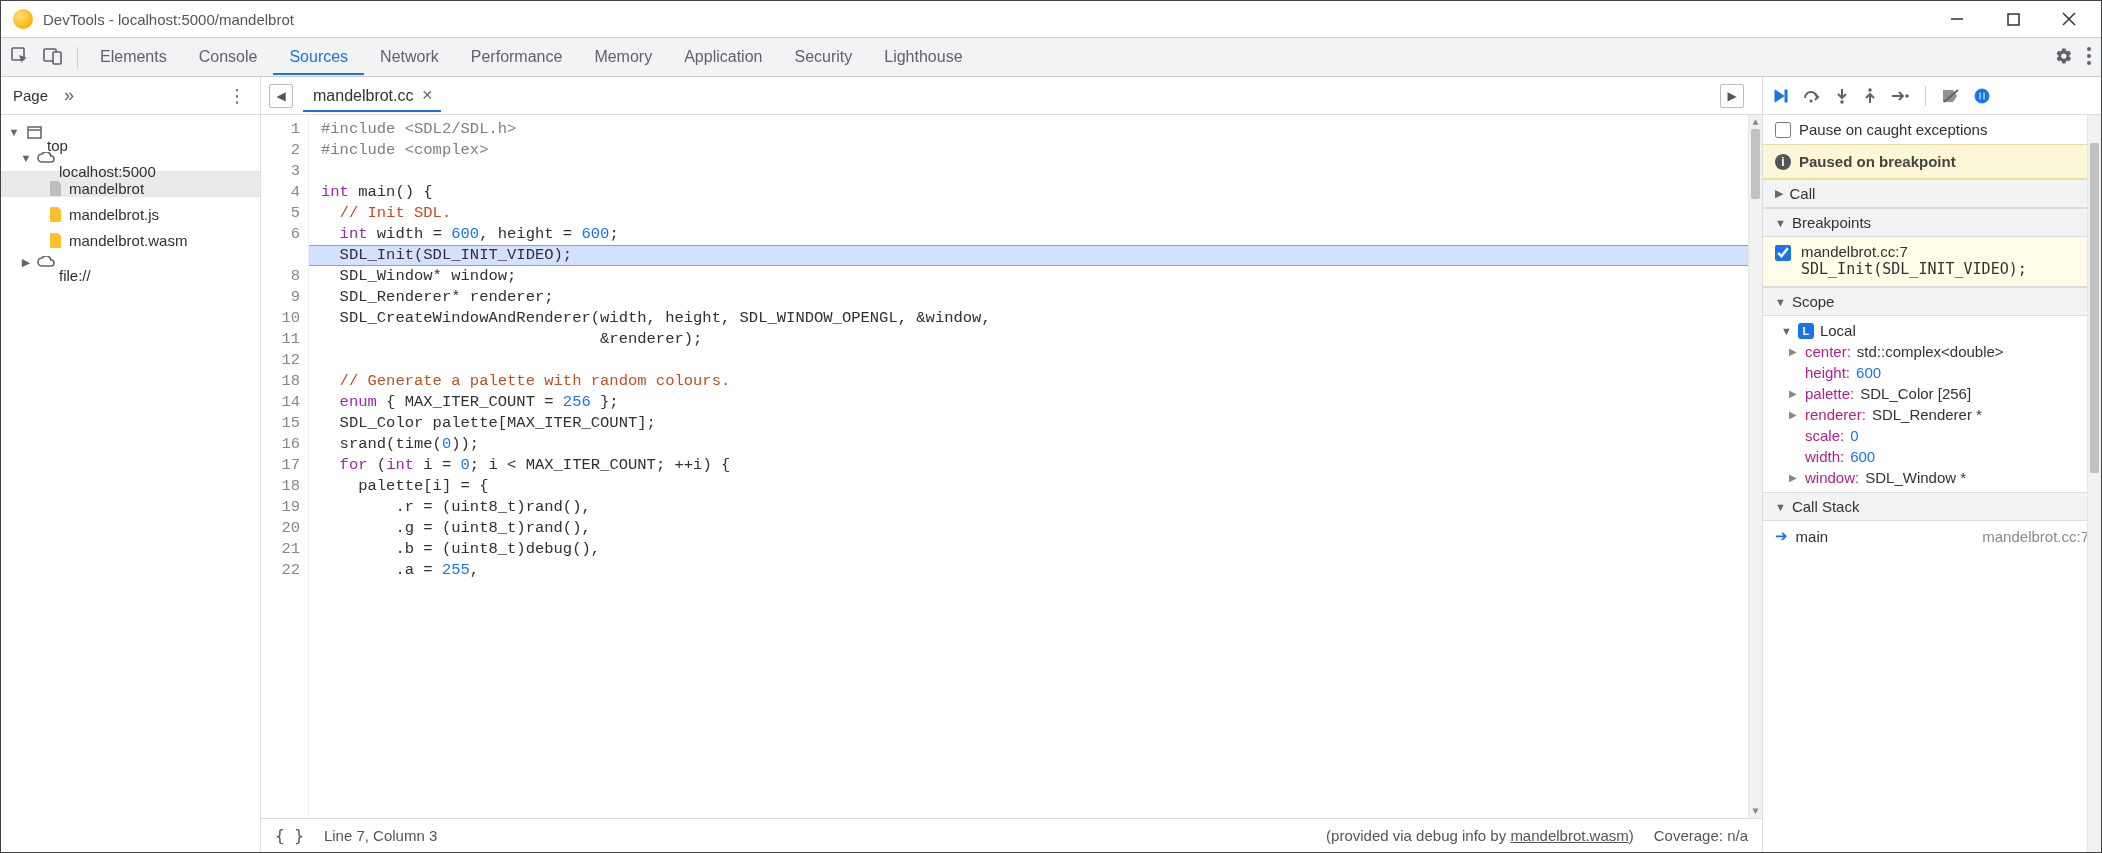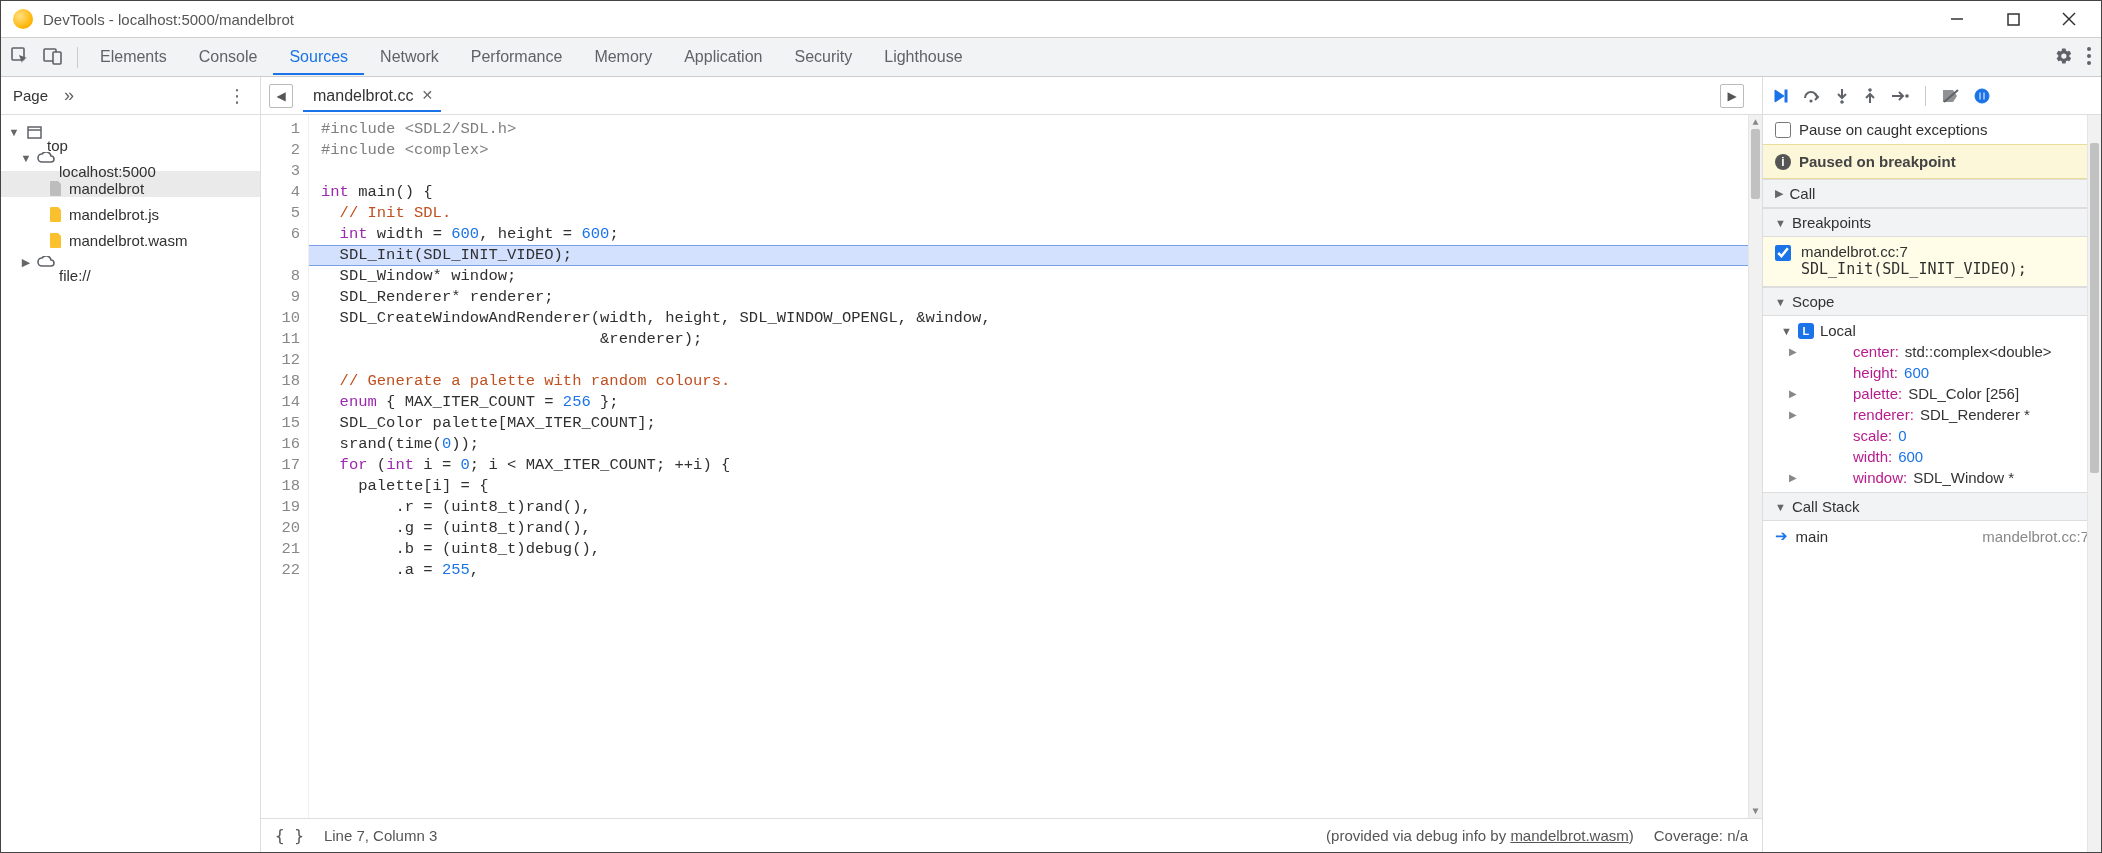--- a/index.html
+++ b/index.html
@@ -85,21 +85,21 @@
   .dbg-msg { background:#fdf7d9; border-top:1px solid #e8dd9a; border-bottom:1px solid #e8dd9a; font-weight:600; color:#444; display:flex; align-items:center; gap:8px; padding:8px 12px;}
   .info-icon { width:16px; height:16px; border-radius:50%; background:#555; color:#fff; display:inline-flex; align-items:center; justify-content:center; font-size:12px; font-weight:bold;}
   .section-head { background:#f1f3f4; border-top:1px solid #ddd; border-bottom:1px solid #ddd; padding:5px 12px; display:flex; align-items:center; gap:6px; color:#333;}
   .section-head .tw { font-size:11px; color:#666;}
   .bp-entry { background:#fffde7; padding:6px 12px 8px 12px; border-bottom:1px solid #ddd; border-right:3px solid #c0a000; display:flex; gap:10px;}
   .bp-entry input { width:16px; height:16px; accent-color:#1a73e8; margin-top:2px;}
   .bp-entry .mono { font-family: Consolas, monospace; }
   .scope-body { padding:2px 0 4px 10px;}
   .scope-row { display:flex; align-items:center; gap:6px; padding:2px 0 2px 16px;}
   .scope-row .tw { font-size:10px; color:#888; width:10px;}
-  .scope-row .name { color:#b71c8c;margin-left:48px; }
+  .scope-row .name { color:#b71c8c; }
   .scope-row .val { color:#333; }
   .scope-row .numv { color:#1a73e8; }
   .local-head { display:flex; align-items:center; gap:6px; padding:4px 0 2px 8px;}
   .local-head .badge { width:16px; height:16px; background:#1a73e8; color:#fff; font-size:11px; font-weight:bold; border-radius:3px; display:inline-flex; align-items:center; justify-content:center;}
   .callstack-body { padding:6px 12px; display:flex; align-items:center; gap:8px;}
   .callstack-body .arrow { color:#1a73e8; }
   .callstack-body .loc { margin-left:auto; color:#888;}
 
   .dbg-scroll { position:absolute; right:0; top:0; bottom:0; width:14px; background:#f1f1f1; border-left:1px solid #e5e5e5;}
   .dbg-scroll .thumb { position:absolute; left:2px; right:2px; top:28px; height:330px; background:#c1c1c1; border-radius:2px;}

